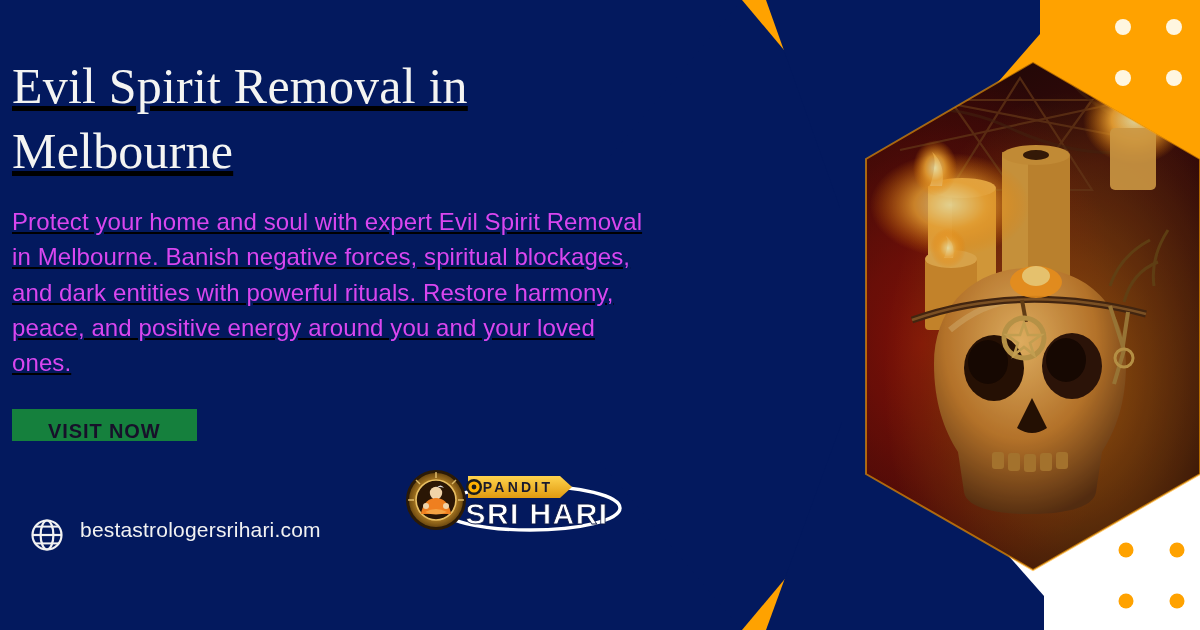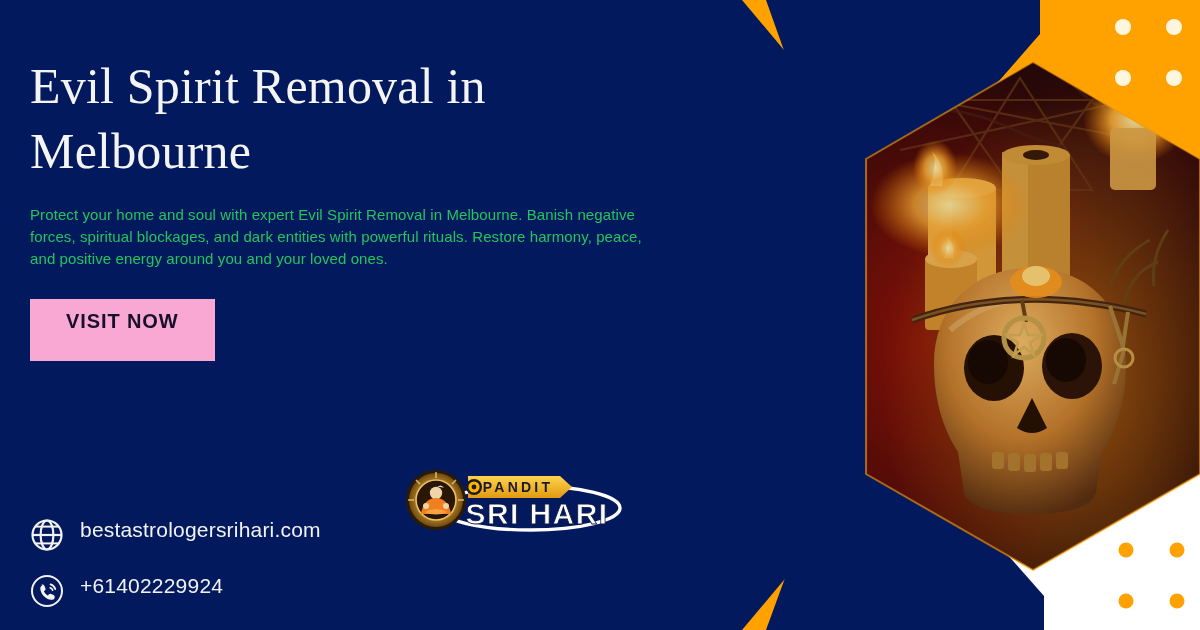--- a/index.html
+++ b/index.html
@@ -13,50 +13,51 @@
     position:absolute; inset:0;
     width:1200px; height:630px;
     overflow:hidden;
     background:#03195e;
   }
   #bg-svg { position:absolute; inset:0; width:1200px; height:630px; }
 
   
   .content {
     position:absolute;
-    left:30px; top:54px;
+    left:12px; top:54px;
     width:660px;
     z-index:20;
+    text-decoration:underline;
   }
   .headline {
     font-family:"Liberation Serif", serif;
     font-size:50px;
     line-height:1.30;
     color:#f4f4f2;
     font-weight:400;
     letter-spacing:0.2px;
     width:560px;
   }
   .subtext {
     margin-top:20px;
-    font-size:15px;
+    font-size:24px;
     line-height:1.47;
-    color:#22c55e;
+    color:#d946ef;
     width:640px;
     letter-spacing:0.1px;
   }
   .cta-wrap { margin-top:29px; }
   .cta {
     display:inline-block;
-    background:#f9a8d4;
+    background:#15803d;
     color:#17102a;
     font-size:20px;
     font-weight:bold;
     letter-spacing:0.9px;
-    padding:12px 36px 30px 36px;
+    padding:12px 36px 0 36px;
     border:none;
     cursor:pointer;
     line-height:1;
     font-family:"Liberation Sans", sans-serif;
   }
 
   
   .contacts {
     position:absolute;
     left:30px; top:518px;
@@ -303,32 +304,20 @@
       <svg class="contact-ico" viewBox="0 0 34 34">
         <circle cx="17" cy="17" r="14.5" fill="none" stroke="#f2f2f2" stroke-width="2.2"></circle>
         <ellipse cx="17" cy="17" rx="6.4" ry="14.5" fill="none" stroke="#f2f2f2" stroke-width="2.2"></ellipse>
         <line x1="2.5" y1="17" x2="31.5" y2="17" stroke="#f2f2f2" stroke-width="2.2"></line>
         <line x1="5.2" y1="8.6" x2="28.8" y2="8.6" stroke="#f2f2f2" stroke-width="2"></line>
         <line x1="5.2" y1="25.4" x2="28.8" y2="25.4" stroke="#f2f2f2" stroke-width="2"></line>
       </svg>
       <span class="contact-txt">bestastrologersrihari.com</span>
     </div>
 
-    <div class="contact-row">
-      <svg class="contact-ico" viewBox="0 0 34 34">
-        <circle cx="17" cy="17" r="15" fill="none" stroke="#f2f2f2" stroke-width="2"></circle>
-        <path d="M11.4,10.6 c1.6,-0.5 2.6,0.2 3.1,1.5 l0.9,2.2 c0.4,0.9 0.2,1.6 -0.6,2.2
-                 l-0.9,0.7 c0.7,1.9 2.2,3.4 4.1,4.2 l0.7,-0.9 c0.6,-0.8 1.3,-1 2.2,-0.6
-                 l2.2,0.9 c1.3,0.5 2,1.5 1.5,3.1 c-0.4,1.3 -1.8,2.1 -3.4,1.9
-                 c-5.6,-0.7 -10.2,-5.3 -10.9,-10.9 c-0.2,-1.6 0.6,-3 1.9,-3.4 z" fill="#f2f2f2"></path>
-        <path d="M20.6,10.4 a6.6,6.6 0 0 1 4.6,4.6" fill="none" stroke="#f2f2f2" stroke-width="1.9" stroke-linecap="round"></path>
-        <path d="M20.2,13.8 a3.4,3.4 0 0 1 2.4,2.4" fill="none" stroke="#f2f2f2" stroke-width="1.7" stroke-linecap="round"></path>
-      </svg>
-      <span class="contact-txt">+61402229924</span>
-    </div>
   </div>
 
   <div class="logo">
     <svg viewBox="0 0 222 72" width="222" height="72">
       <defs>
         <radialGradient id="medalG" cx="50%" cy="50%" r="50%">
           <stop offset="0%" stop-color="#f7d98a"></stop>
           <stop offset="58%" stop-color="#c9912c"></stop>
           <stop offset="100%" stop-color="#6e4a10"></stop>
         </radialGradient>

